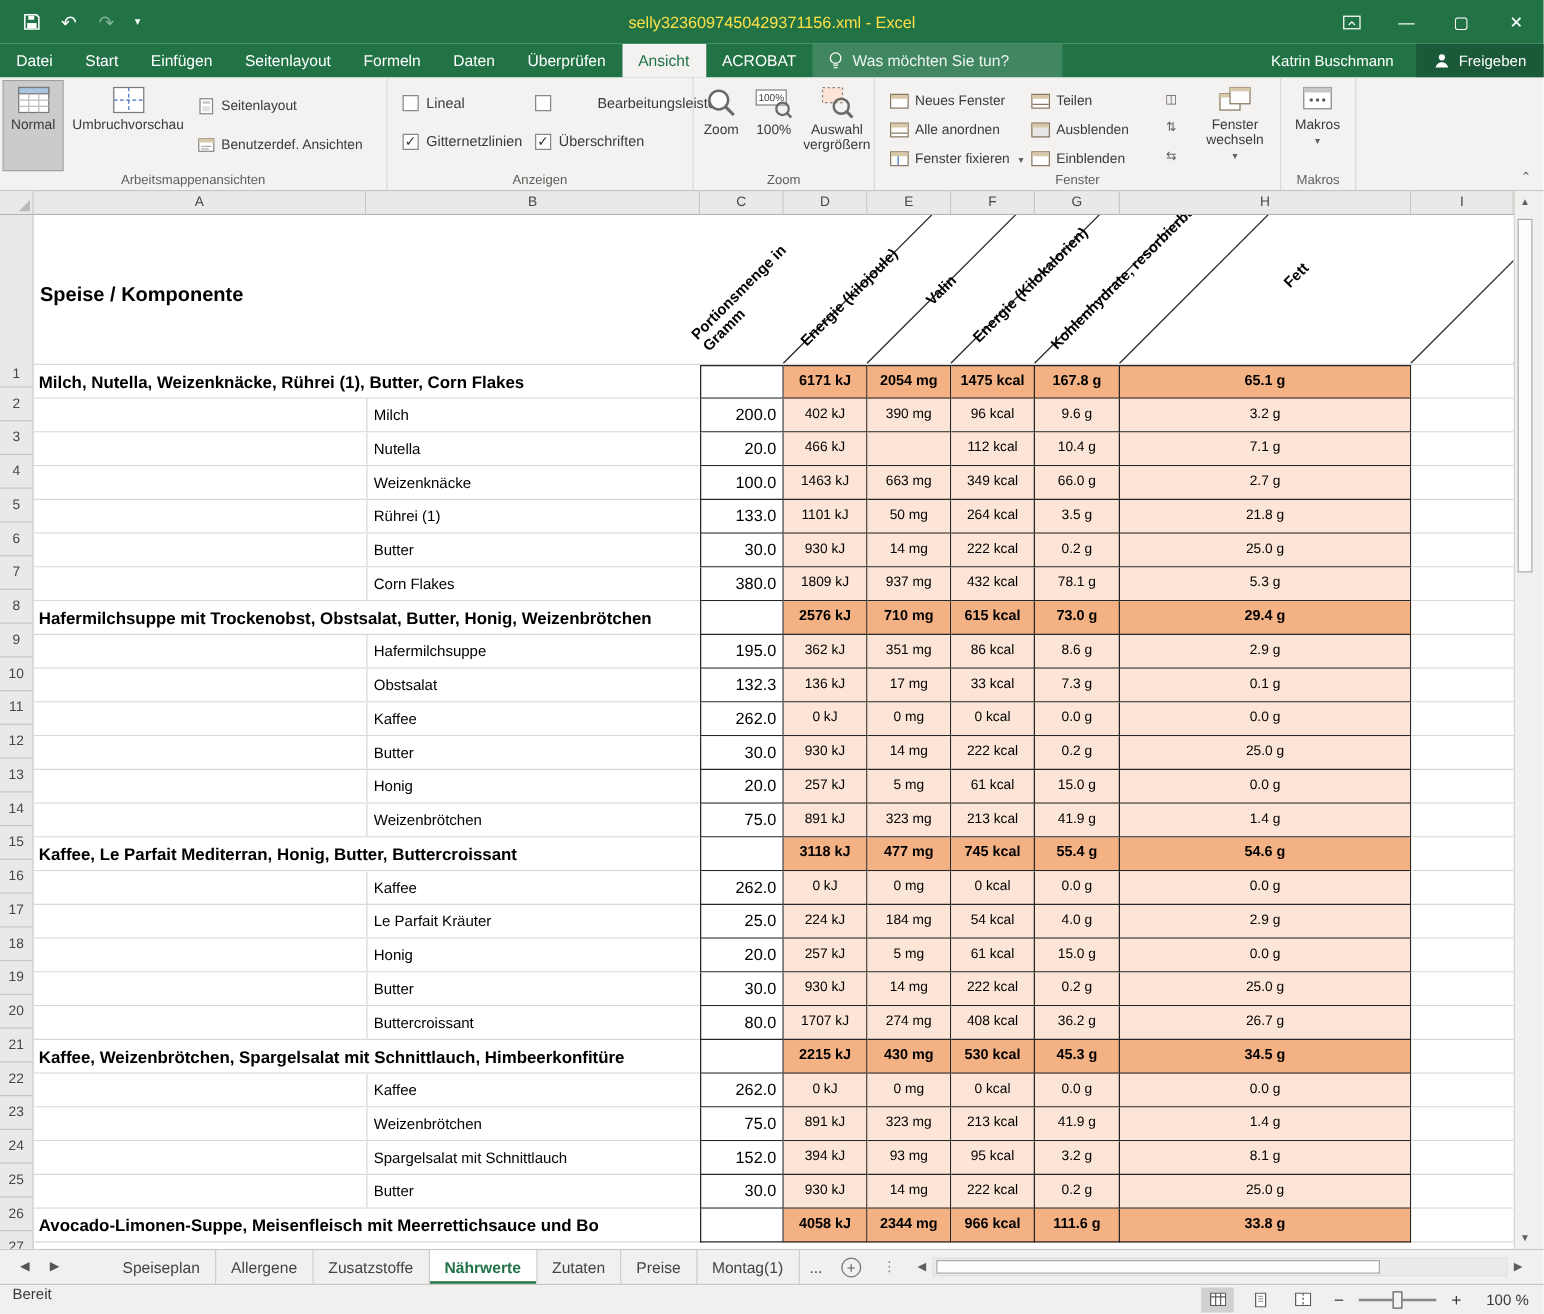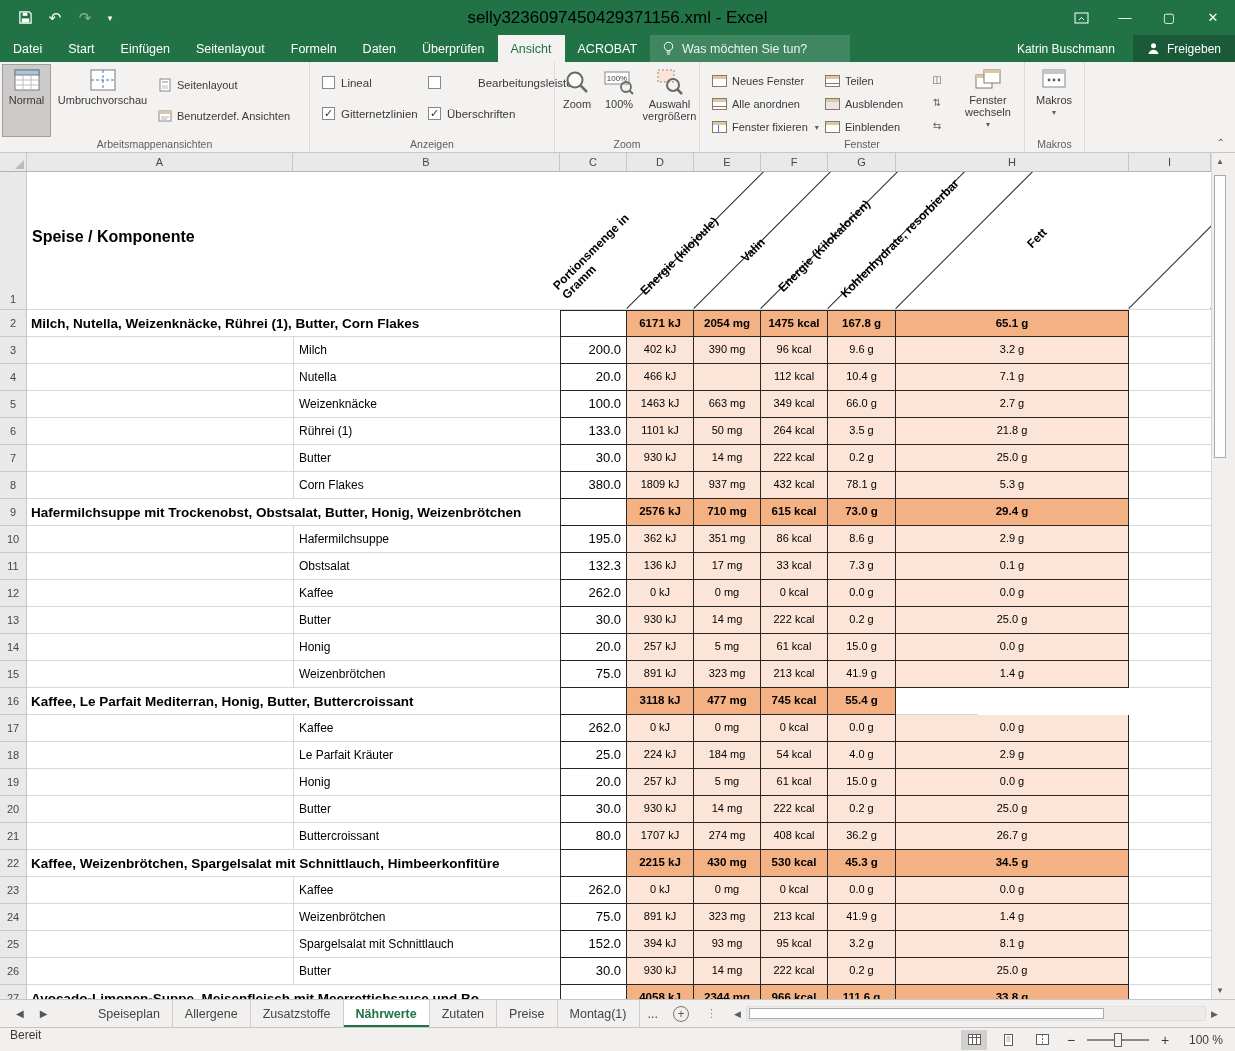--- a/index.html
+++ b/index.html
@@ -6,21 +6,21 @@
   body{width:1235px;height:1051px;overflow:hidden;background:#fff;
        font-family:"Liberation Sans","DejaVu Sans",sans-serif;}
   #app{position:relative;width:1235px;height:1051px;background:#fff;}
 
   
   .titlebar{height:35px;background:#217346;display:flex;align-items:center;position:relative;color:#fff;}
   .qat{display:flex;align-items:center;padding-left:10px;z-index:2;}
   .qbtn{width:30px;height:35px;display:flex;align-items:center;justify-content:center;font-size:15px;color:#fff;}
   .qbtn.dis{opacity:.45;}
   .qbtn.sm{width:20px;font-size:9px;}
-  .wtitle{position:absolute;left:0;right:0;text-align:center;font-size:17px;color:#000000;pointer-events:none;}
+  .wtitle{position:absolute;left:0;right:0;text-align:center;font-size:13px;color:#fde047;pointer-events:none;}
   .wctrls{margin-left:auto;display:flex;height:35px;z-index:2;}
   .wbtn{width:44px;height:35px;display:flex;align-items:center;justify-content:center;font-size:13px;color:#fff;}
 
   
   .tabbar{height:27px;background:#217346;display:flex;align-items:stretch;color:#fff;font-size:12.5px;}
   #menutabs{display:flex;}
   .mtab{padding:0 13px;display:flex;align-items:center;white-space:nowrap;}
   .mtab.active{background:#F3F2F1;color:#217346;}
   .tellme{display:flex;align-items:center;gap:7px;padding:0 12px;width:200px;background:rgba(255,255,255,.14);color:#ECF4EF;white-space:nowrap;overflow:hidden;}
   .tb-right{margin-left:auto;display:flex;align-items:stretch;}
@@ -55,21 +55,21 @@
   .colheads{height:19px;display:flex;background:#E9E9E9;border-bottom:1px solid #B5B3B1;}
   .corner{width:27px;height:100%;background:#E9E9E9;border-right:1px solid #C9C7C5;position:relative;flex:none;}
   .corner::after{content:"";position:absolute;right:2px;bottom:2px;border-left:9px solid transparent;border-bottom:9px solid #BDBBB9;}
   #colcells{display:flex;}
   .chcell{height:100%;border-right:1px solid #C9C7C5;display:flex;align-items:center;justify-content:center;font-size:11px;color:#474747;background:#E9E9E9;flex:none;}
   .sheet{display:flex;height:827px;overflow:hidden;background:#fff;}
   .numcol{width:27px;background:#E9E9E9;border-right:1px solid #C9C7C5;flex:none;}
   .num1{height:138px;display:flex;align-items:flex-end;justify-content:center;font-size:11px;color:#474747;border-bottom:1px solid #C9C7C5;padding-bottom:4px;}
   .rownum{height:27px;display:flex;align-items:center;justify-content:center;font-size:11px;color:#474747;border-bottom:1px solid #C9C7C5;}
   .cellcol{width:1184px;flex:none;}
-  .hrow{height:138px;position:relative;overflow:hidden;background:#fff;border-bottom:1px solid #D8D8D8;}
+  .hrow{height:120px;position:relative;overflow:hidden;background:#fff;border-bottom:1px solid #D8D8D8;}
   .title-a1{position:absolute;left:5px;top:56px;font-size:16px;font-weight:bold;color:#000;}
   .diag{position:absolute;bottom:0;width:200px;height:1px;background:#262626;transform-origin:left bottom;transform:rotate(-45deg);}
   .rot{position:absolute;bottom:3px;transform-origin:left bottom;font-weight:bold;font-size:12px;color:#000;white-space:nowrap;}
   .grow{display:flex;height:27px;}
   .gc{overflow:hidden;white-space:nowrap;flex:none;}
   .ab{width:533px;position:relative;line-height:27px;border-bottom:1px solid #D8D8D8;background:#fff;color:#000;}
   .det .ab{padding-left:272px;font-size:12px;}
   .sum .ab{padding-left:4px;font-size:13.5px;font-weight:bold;}
   .det .ab::before{content:"";position:absolute;left:266px;top:0;bottom:0;width:1px;background:#D8D8D8;}
   .cc{width:67px;border-left:1px solid #262626;border-right:1px solid #262626;border-bottom:1px solid #262626;text-align:right;padding-right:5px;font-size:13px;line-height:25px;background:#fff;color:#000;padding-left:26px;}
@@ -530,20 +530,21 @@
                 <div class="gc ch">1.4 g</div>
                 <div class="gc ci"></div>
               </div>
               <div class="grow sum">
                 <div class="gc ab">Kaffee, Le Parfait Mediterran, Honig, Butter, Buttercroissant</div>
                 <div class="gc cc"></div>
                 <div class="gc cd">3118 kJ</div>
                 <div class="gc ce">477 mg</div>
                 <div class="gc cf">745 kcal</div>
                 <div class="gc cg">55.4 g</div>
+                <div class="gc ch">54.6 g</div>
                 <div class="gc ci"></div>
               </div>
               <div class="grow det">
                 <div class="gc ab">Kaffee</div>
                 <div class="gc cc">262.0</div>
                 <div class="gc cd">0 kJ</div>
                 <div class="gc ce">0 mg</div>
                 <div class="gc cf">0 kcal</div>
                 <div class="gc cg">0.0 g</div>
                 <div class="gc ch">0.0 g</div>

